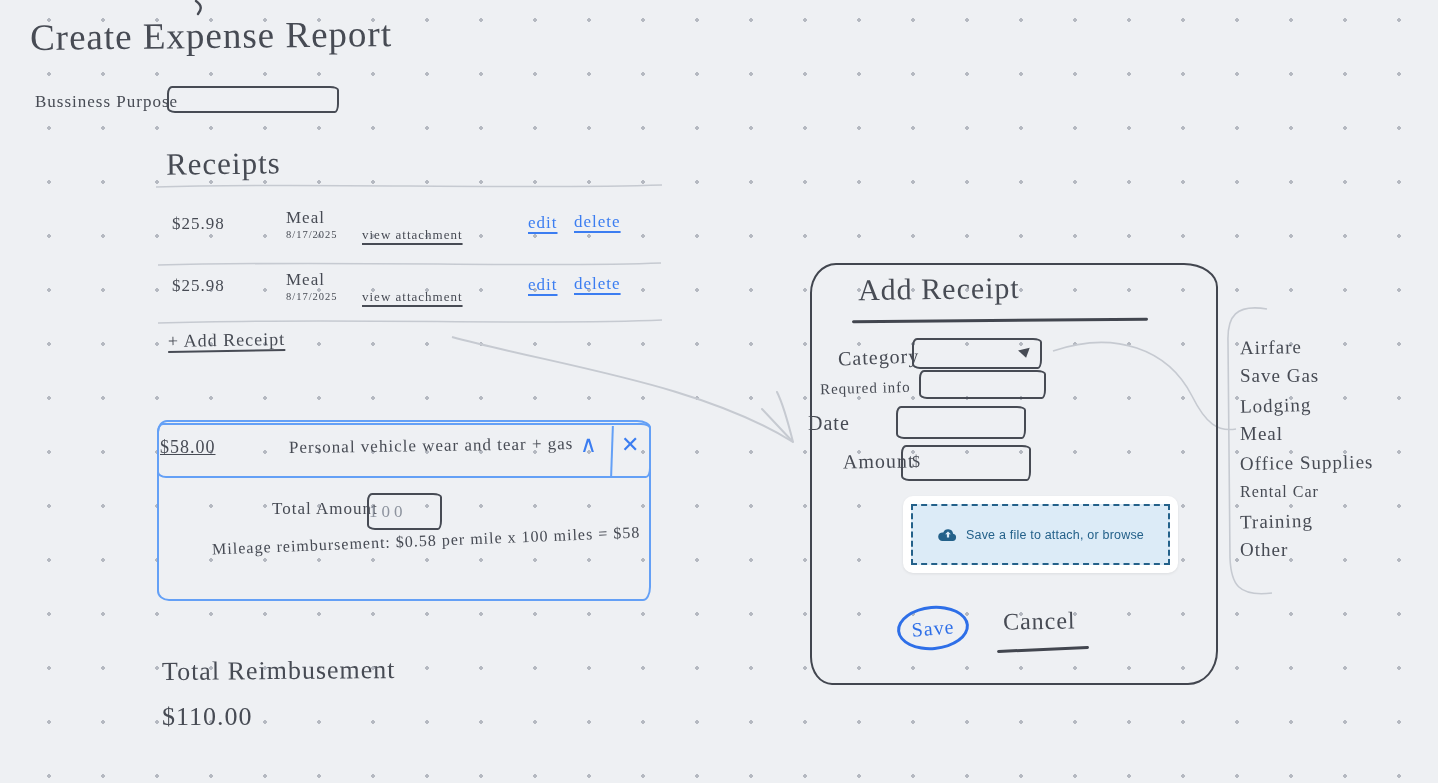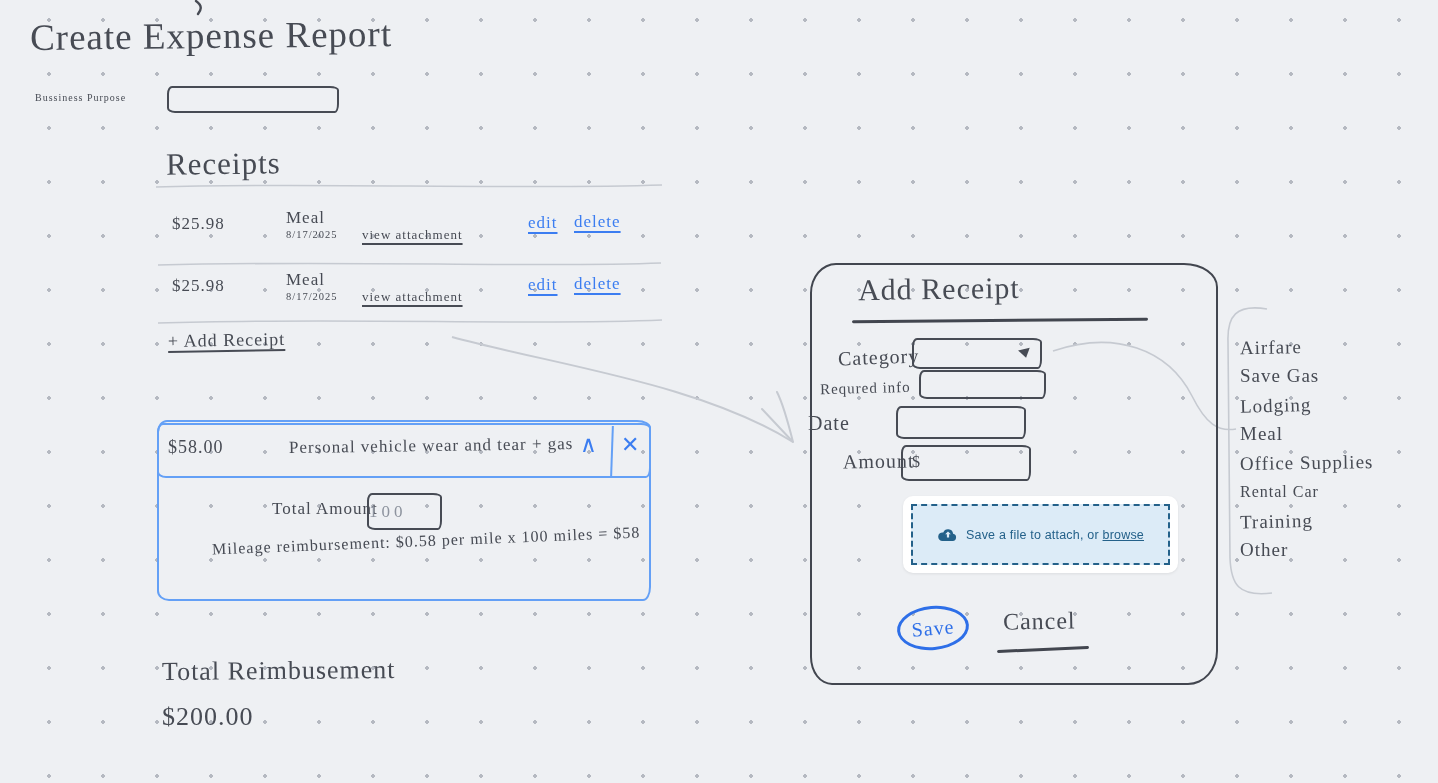--- a/index.html
+++ b/index.html
@@ -31,40 +31,40 @@
     position:absolute;right:9px;top:9px;width:0;height:0;
     border-left:6px solid transparent;border-right:6px solid transparent;
     border-top:9px solid var(--ink);transform:rotate(-14deg);
   }
   .dz-outer{background:#ffffff;border-radius:10px;box-shadow:0 1px 3px rgba(0,0,0,.08);}
   .dz-inner{
     position:absolute;inset:8px;border:2px dashed var(--dz);background:#dcebf7;
     display:flex;align-items:center;justify-content:center;gap:7px;
     font-family:"Liberation Sans",sans-serif;font-size:12.5px;color:var(--dz);letter-spacing:.2px;
   }
-  .dz-inner .browse{text-decoration:underline;cursor:pointer;}
+  .dz-inner .browse{cursor:pointer;}
 </style>
 </head>
 <body>
 
 <div id="canvas">
 
   <svg class="overlay" width="1438" height="783" viewBox="0 0 1438 783">
     <path d="M196,1 C203,6 201,10 198,14" stroke="#474b54" stroke-width="2.4" fill="none" stroke-linecap="round"></path>
     <path d="M156,187 C300,182 520,190 662,185" stroke="#c6cad1" stroke-width="1.6" fill="none"></path>
     <path d="M158,265 C340,260 540,268 661,263" stroke="#c6cad1" stroke-width="1.6" fill="none"></path>
     <path d="M158,323 C340,317 540,326 662,320" stroke="#c6cad1" stroke-width="1.6" fill="none"></path>
     <path d="M452,337 C560,366 700,384 793,442" stroke="#c6cad1" stroke-width="2" fill="none"></path>
     <path d="M793,442 L762,409 M793,442 C788,422 783,404 777,392" stroke="#c6cad1" stroke-width="2" fill="none" stroke-linecap="round"></path>
     <path d="M1053,351 C1115,330 1168,349 1192,396 C1206,424 1218,432 1236,429" stroke="#c6cad1" stroke-width="1.6" fill="none"></path>
     <path d="M1267,309 C1236,304 1227,316 1228,342 L1230,558 C1231,584 1238,597 1272,593" stroke="#c6cad1" stroke-width="1.6" fill="none"></path>
   </svg>
 
   <div class="abs hw" style="left:30px;top:14px;font-size:37px;transform:rotate(-0.6deg);">Create Expense Report</div>
-  <div class="abs hw" style="left:35px;top:92px;font-size:10px;">Bussiness Purpose</div>
+  <div class="abs hw" style="left:35px;top:92px;font-size:17px;">Bussiness Purpose</div>
   <div class="abs sk" style="left:167px;top:86px;width:172px;height:27px;"></div>
 
   <div class="abs hw" style="left:166px;top:146px;font-size:31px;transform:rotate(-0.8deg);">Receipts</div>
 
   <div>
     <div class="abs hw" style="left:172px;top:214px;font-size:17px;">$25.98</div>
     <div class="abs hw" style="left:286px;top:208px;font-size:17px;">Meal</div>
     <div class="abs hw" style="left:286px;top:229px;font-size:10.5px;">8/17/2025</div>
     <div class="abs hw u" style="left:362px;top:227px;font-size:13px;cursor:pointer;">view attachment</div>
     <div class="abs hwb u" style="left:528px;top:213px;font-size:17px;cursor:pointer;">edit</div>
@@ -77,34 +77,34 @@
     <div class="abs hw" style="left:286px;top:291px;font-size:10.5px;">8/17/2025</div>
     <div class="abs hw u" style="left:362px;top:289px;font-size:13px;cursor:pointer;">view attachment</div>
     <div class="abs hwb u" style="left:528px;top:275px;font-size:17px;cursor:pointer;">edit</div>
     <div class="abs hwb u" style="left:574px;top:274px;font-size:17px;cursor:pointer;">delete</div>
   </div>
 
   <div class="abs hw u" style="left:168px;top:330px;font-size:18px;cursor:pointer;transform:rotate(-1deg);">+ Add Receipt</div>
 
   <div class="abs skb" style="left:157px;top:420px;width:494px;height:181px;border-radius:10px 14px 8px 12px / 12px 8px 14px 10px;"></div>
   <div class="abs skb" style="left:157px;top:423px;width:494px;height:55px;"></div>
-  <div class="abs hw" style="left:168px;top:437px;font-size:18px;">$58.00</div>
+  <div class="abs hw" style="left:160px;top:437px;font-size:18px;text-decoration:underline;">$58.00</div>
   <div class="abs hw" style="left:289px;top:436px;font-size:17px;transform:rotate(-0.8deg);">Personal vehicle wear and tear + gas</div>
   <div class="abs hwb" style="left:580px;top:431px;font-size:23px;cursor:pointer;">∧</div>
   <div class="abs" style="left:611px;top:426px;width:2.2px;height:50px;background:var(--blue-stroke);transform:rotate(2deg);"></div>
   <div class="abs hwb" style="left:621px;top:432px;font-size:22px;cursor:pointer;">✕</div>
 
   <div class="abs hw" style="left:272px;top:499px;font-size:17px;">Total Amount</div>
   <div class="abs sk" style="left:367px;top:493px;width:75px;height:37px;display:flex;align-items:center;">
     <span class="hw" style="font-size:17px;color:#8d939e;letter-spacing:4px;">100</span>
   </div>
   <div class="abs hw" style="left:212px;top:532px;width:430px;font-size:16px;transform:rotate(-2.3deg);">Mileage reimbursement: $0.58 per mile x 100 miles = $58</div>
 
   <div class="abs hw" style="left:162px;top:656px;font-size:26px;transform:rotate(-0.5deg);">Total Reimbusement</div>
-  <div class="abs hw" style="left:162px;top:702px;font-size:26px;">$200.00</div>
+  <div class="abs hw" style="left:162px;top:702px;font-size:26px;">$110.00</div>
 
   <div class="abs" style="left:810px;top:263px;width:408px;height:422px;border:2.6px solid #42464f;border-radius:26px 34px 30px 22px / 30px 24px 34px 28px;"></div>
   <div class="abs hw" style="left:858px;top:272px;font-size:30px;transform:rotate(-0.8deg);">Add Receipt</div>
   <div class="abs" style="left:852px;top:319px;width:296px;height:3px;background:#42464f;border-radius:2px;transform:rotate(-0.5deg);"></div>
 
   <div class="abs hw" style="left:838px;top:346px;font-size:20px;transform:rotate(-2deg);">Category</div>
   <div class="abs sk" style="left:912px;top:338px;width:130px;height:31px;">
     <span class="caret-tri"></span>
   </div>
 

